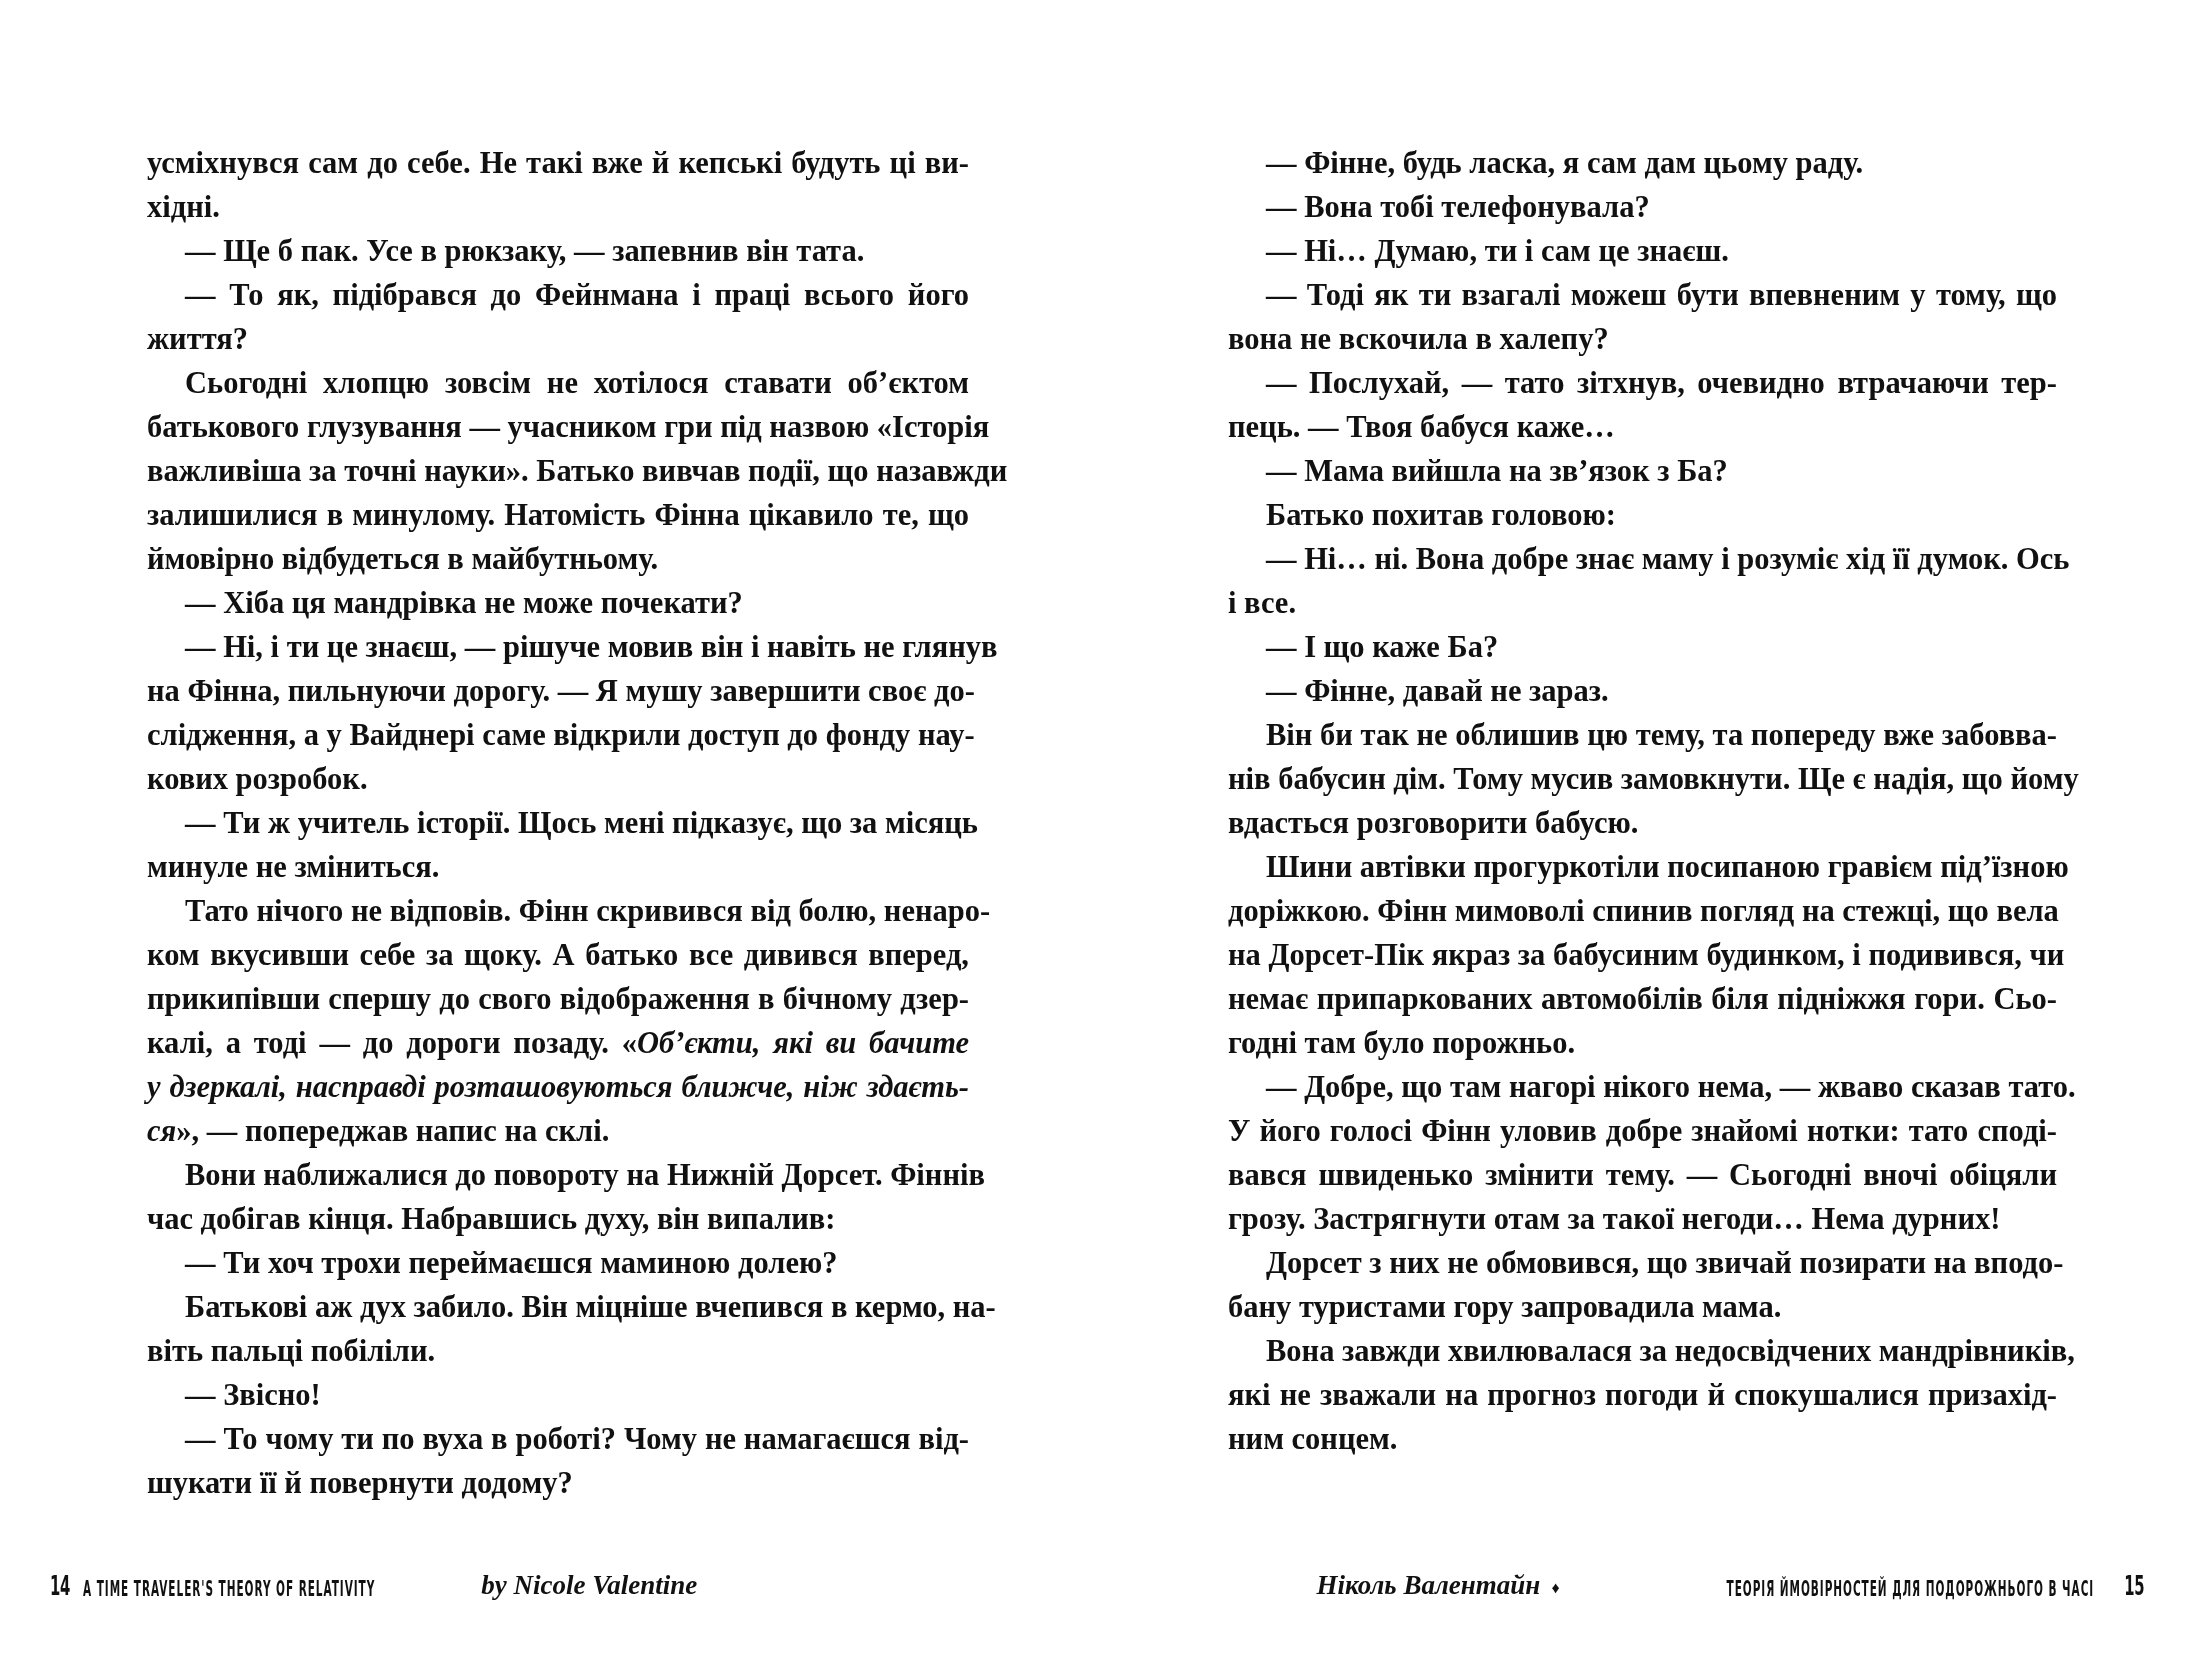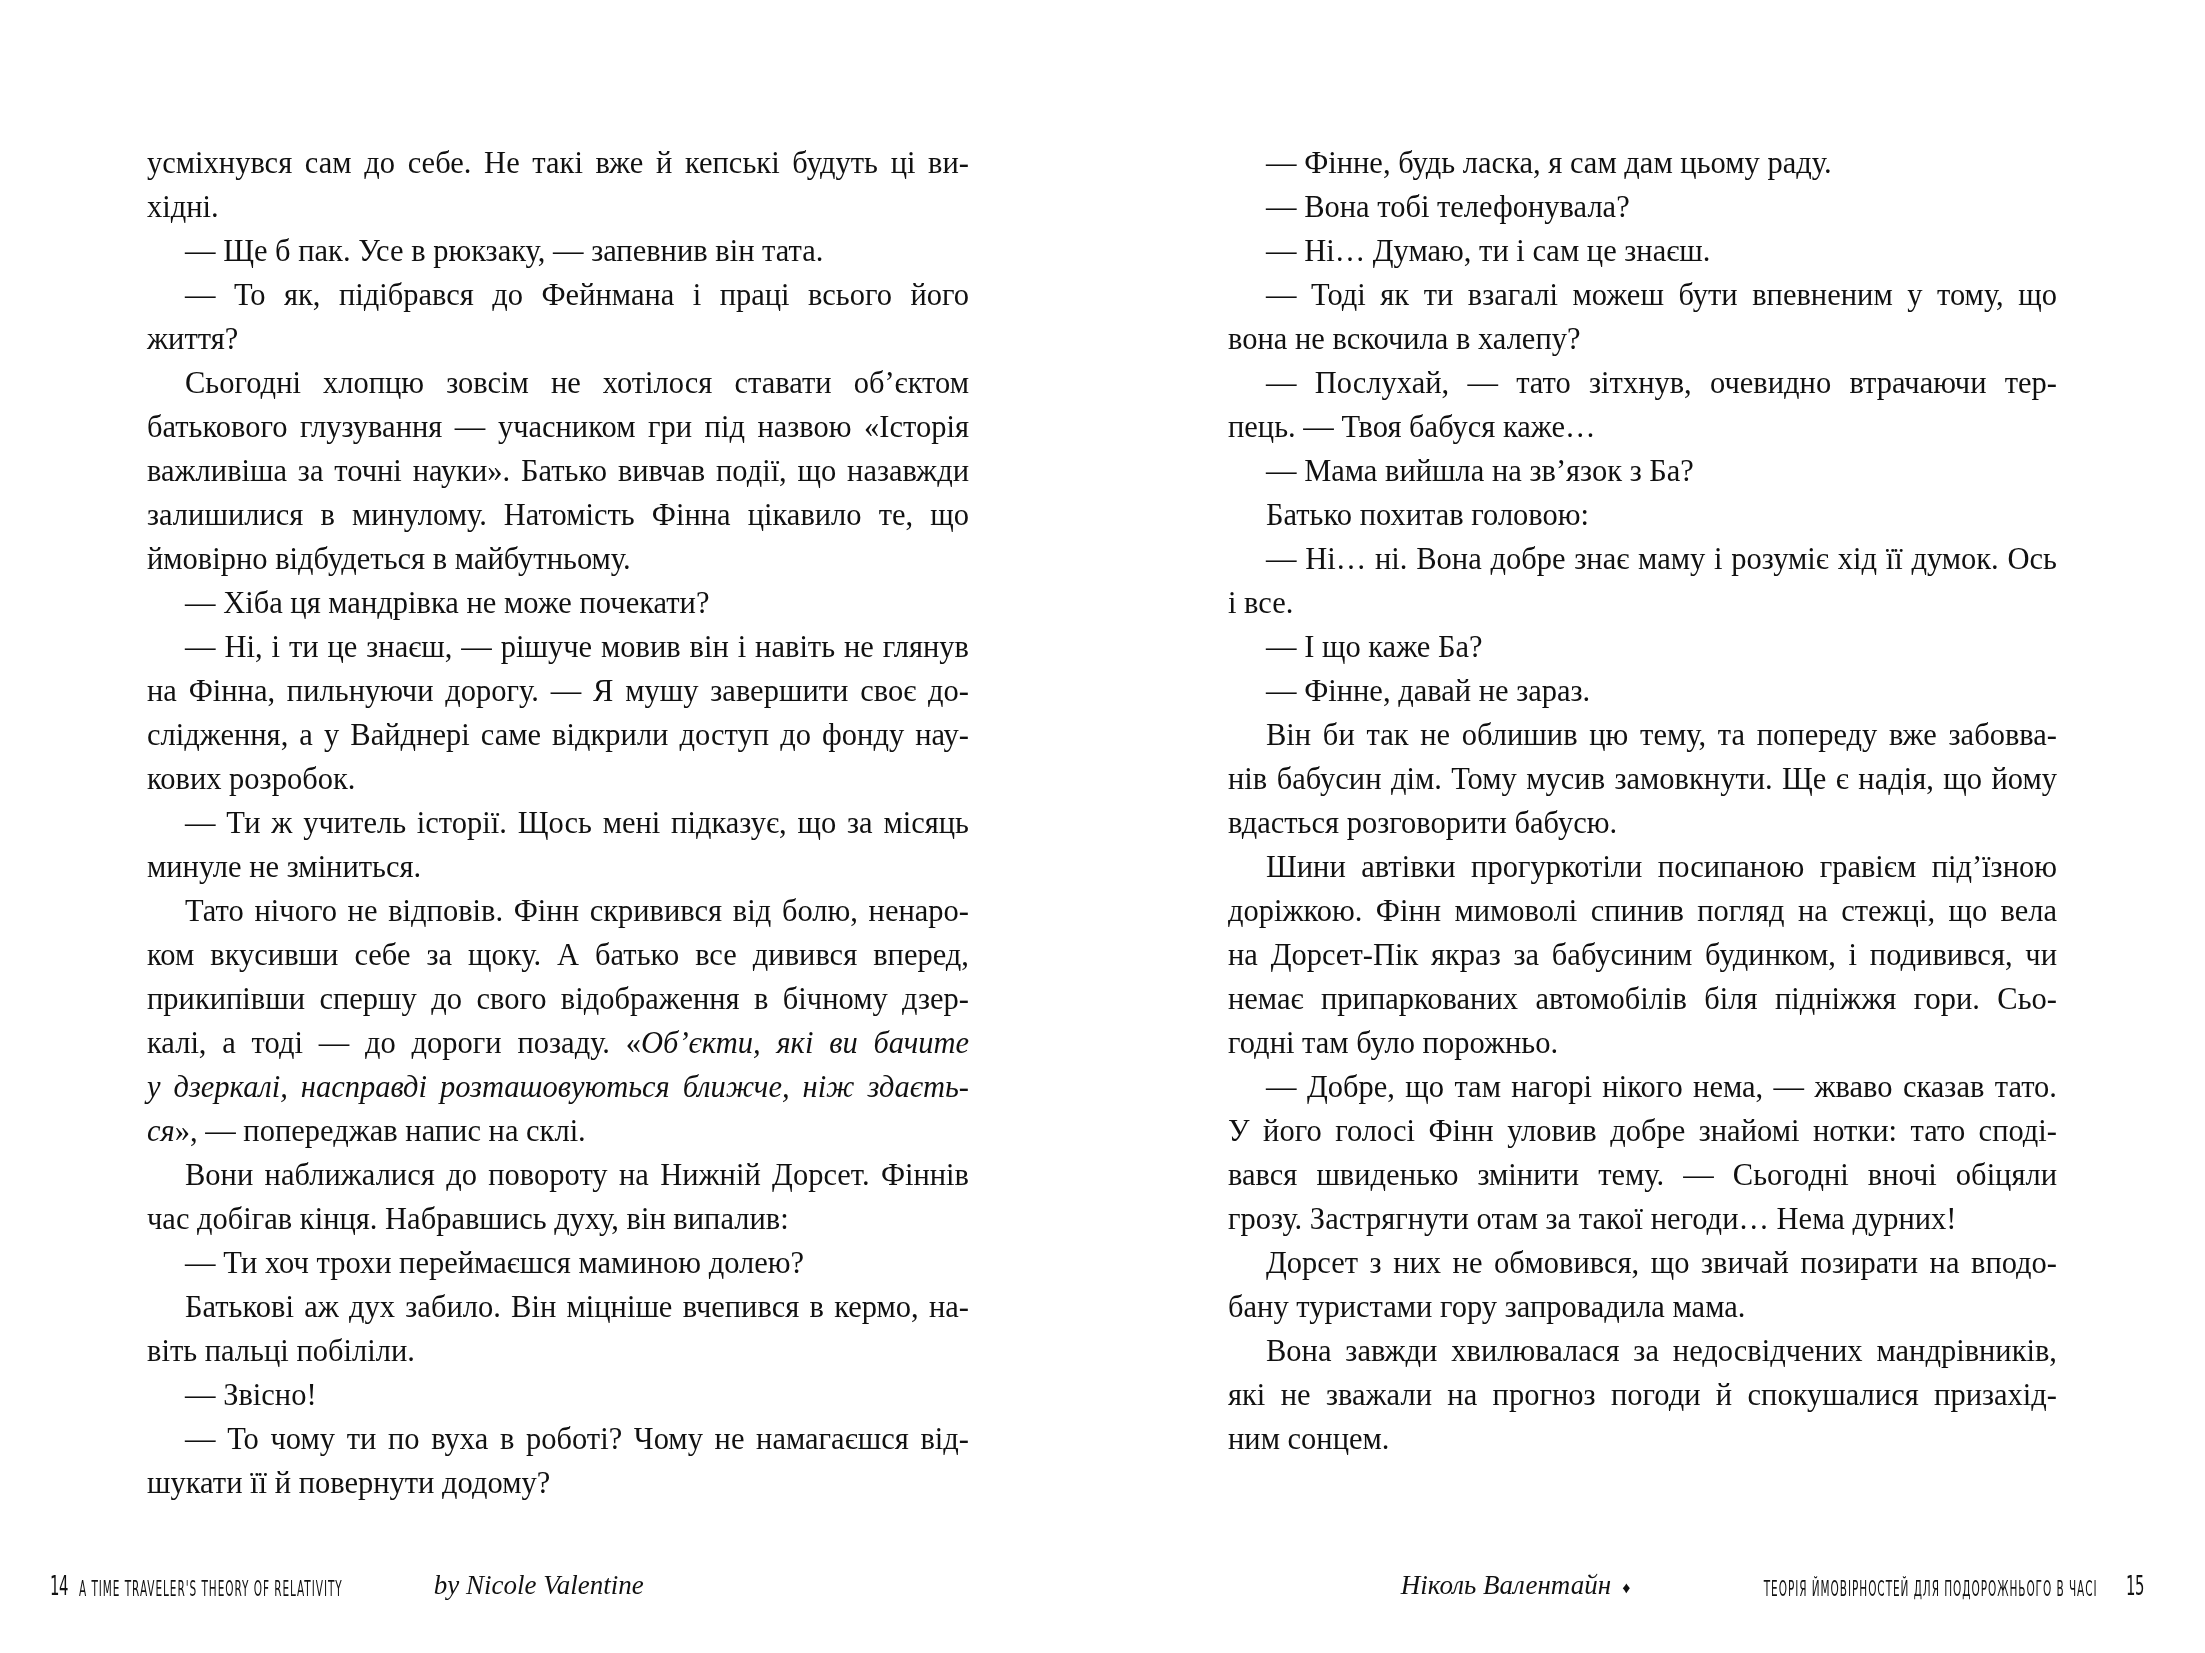--- a/index.html
+++ b/index.html
@@ -12,20 +12,21 @@
     height: 1654px;
     position: relative;
     overflow: hidden;
     color: #111111;
     font-family: "Liberation Serif", "DejaVu Serif", serif;
   }
   .page {
     position: absolute;
     top: 0;
     height: 1654px;
+    font-weight: bold;
   }
   .page-left { left: 0; width: 1102px; }
   .page-right { left: 1102px; width: 1103px; }
 
   .column {
     position: absolute;
     top: 141px;
     font-size: 30.5px;
     line-height: 44px;
   }
@@ -81,21 +82,21 @@
   }
   .page-left .running-title { transform-origin: left center; margin-right: -193px; }
   .page-right .running-title { transform-origin: right center; margin-left: -212px; }
 
   .running-author {
     font-family: "Liberation Serif", serif;
     font-style: italic;
     font-size: 27px;
     margin-left: 29px;
   }
-  .page-left .running-author { margin-left: 20px; }
+  .page-left .running-author { margin-left: 7px; }
   .bullet {
     font-size: 16px;
     margin: 0 11.2px;
     position: relative;
     top: -3.7px;
   }
 </style>
 </head>
 <body>
 

